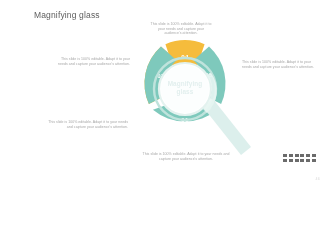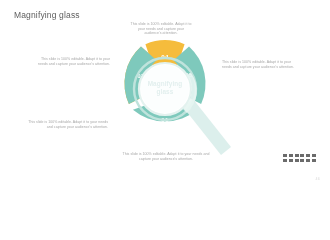--- a/index.html
+++ b/index.html
@@ -2,21 +2,21 @@
 <html><head>
 <meta charset="utf-8">
 <style>
   html,body{margin:0;padding:0;}
   body{
     width:330px;height:186px;overflow:hidden;
     background:#ffffff;
     font-family:"Liberation Sans", sans-serif;
     position:relative;
   }
-  .slide{position:absolute;inset:0;background:#ffffff;}
+  .slide{position:absolute;inset:0;background:#ffffff;margin-left:20px;}
 
   
   .title{
     position:absolute;left:14px;top:10px;
     font-size:8.5px;color:#5e5e5e;
     letter-spacing:.15px;font-weight:400;
     white-space:nowrap;
   }
 
   

